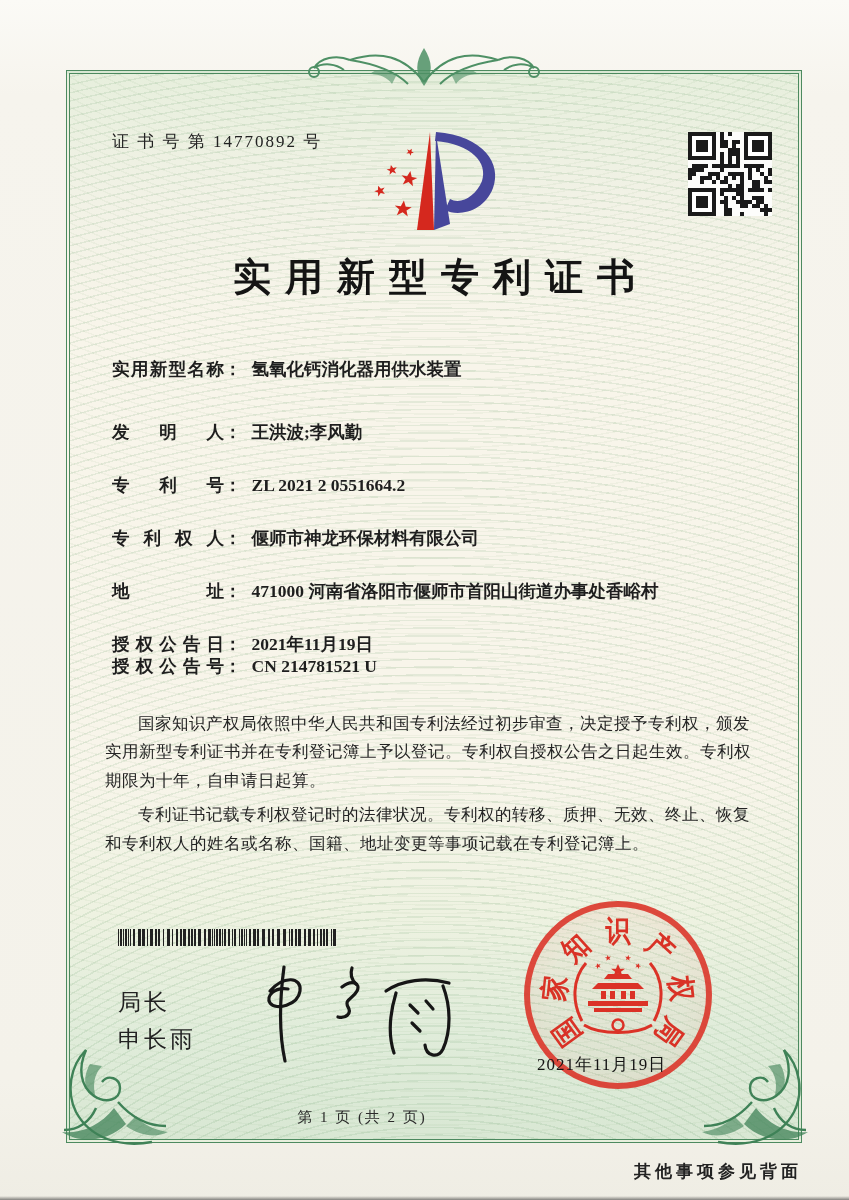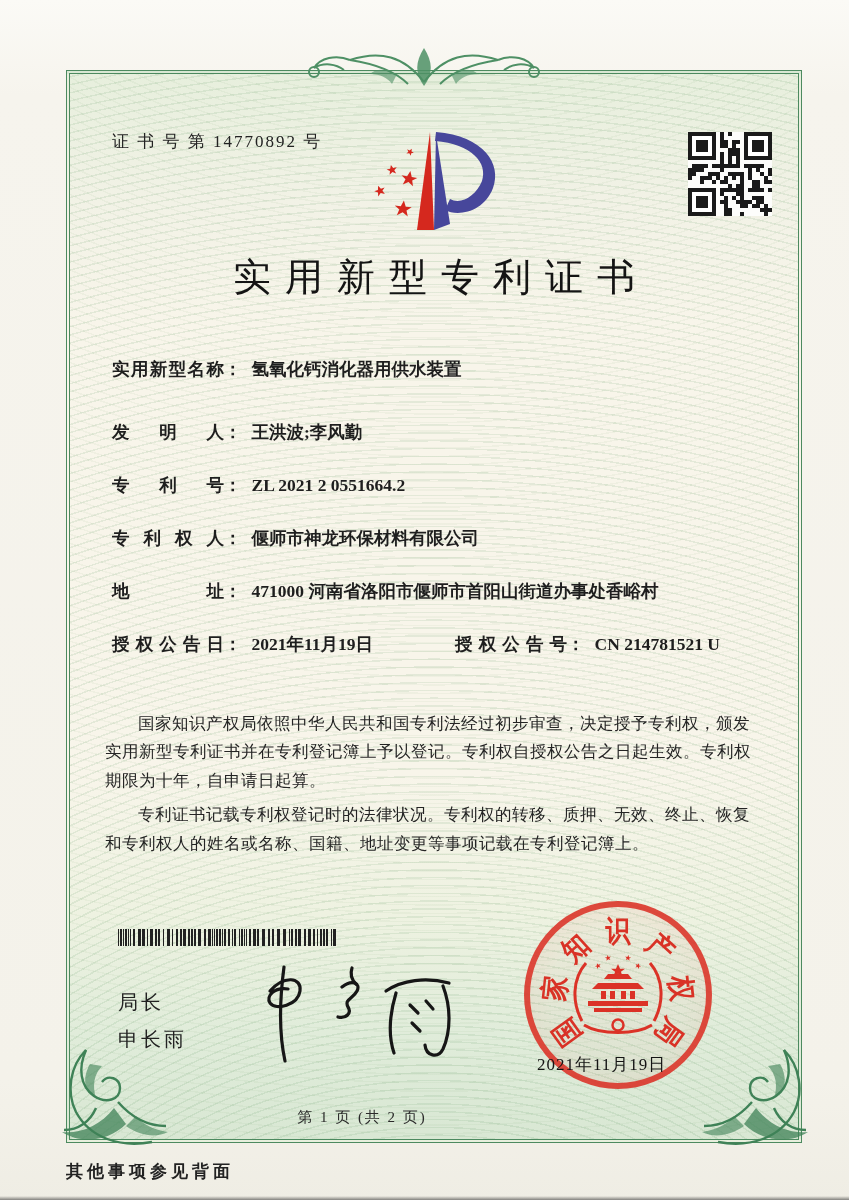--- a/index.html
+++ b/index.html
@@ -14,42 +14,42 @@
     background:linear-gradient(180deg,#e7efdd 0px,#f2f2e6 130px,#f8f5ea 250px,#f8f5ea 700px,#eef2e1 840px,#e0ecda 960px,#d8e7d3 1073px);
   }
   .guilloche{
     position:absolute;inset:0;pointer-events:none;
     background:
       repeating-radial-gradient(120% 80% at 50% 140%, rgba(90,150,95,0.13) 0 1.5px, rgba(0,0,0,0) 1.5px 8px),
       repeating-radial-gradient(140% 90% at 50% -50%, rgba(120,165,110,0.07) 0 1.5px, rgba(0,0,0,0) 1.5px 9px);
   }
   .abs{position:absolute;}
   .cert-no{left:112px;top:130px;font-size:17px;letter-spacing:2px;color:#222;}
-  .doc-title{left:66px;top:252px;width:736px;text-align:center;font-size:38px;font-weight:400;letter-spacing:14px;text-indent:14px;color:#141414;}
+  .doc-title{left:66px;top:252px;width:736px;text-align:center;font-size:38px;font-weight:700;letter-spacing:14px;text-indent:14px;color:#141414;}
   .fields{left:112px;top:358px;width:650px;font-size:17.5px;color:#1e1e1e;font-weight:bold;}
   .frow{margin-bottom:31px;white-space:nowrap;line-height:22px;}
   .frow.first{margin-bottom:41px;}
   .lbl{display:inline-block;width:112px;text-align:justify;text-align-last:justify;vertical-align:top;}
   .colon{margin-right:10px;}
-  .dual{display:flex;}
+  .dual{display:flex;flex-direction:column;}
   .dual .g1{width:343px;}
   .paras{left:105px;top:710px;width:652px;}
   .paras p{margin:0 0 6px 0;text-indent:2em;font-size:16.5px;line-height:1.72;letter-spacing:.5px;color:#242424;}
   .barcode{left:118px;top:929px;width:218px;height:17px;}
-  .director{left:118px;top:984px;font-size:20px;letter-spacing:3px;line-height:37px;color:#222;}
+  .director{left:118px;top:984px;font-size:23px;letter-spacing:3px;line-height:37px;color:#222;}
   .sig{left:240px;top:955px;width:235px;height:112px;}
   .seal{left:524px;top:901px;width:188px;height:188px;border-radius:50%;
     border:6px solid rgba(219,50,39,.88);box-sizing:border-box;
     background:radial-gradient(circle, rgba(226,72,56,.04) 55%, rgba(226,72,56,.13) 100%);}
   .seal-char{position:absolute;left:50%;top:50%;width:30px;height:30px;margin:-15px 0 0 -15px;
     text-align:center;font-size:25px;font-weight:700;color:#d93226;line-height:30px;}
   .emblem{position:absolute;left:50%;top:50%;transform:translate(-50%,-50%);}
   .seal-date{left:537px;top:1053px;font-size:17px;letter-spacing:1px;color:#141414;}
   .page-num{left:66px;top:1108px;width:592px;text-align:center;font-size:15px;letter-spacing:2px;color:#2a2a2a;}
-  .back-note{left:66px;top:1160px;width:736px;text-align:left;font-size:17px;font-weight:700;letter-spacing:4px;color:#222;}
+  .back-note{left:66px;top:1160px;width:736px;text-align:right;font-size:17px;font-weight:700;letter-spacing:4px;color:#222;}
   .scan-edge{position:absolute;left:0;bottom:0;width:100%;height:4px;background:linear-gradient(0deg,rgba(40,40,40,.55),rgba(40,40,40,0));}
   svg{display:block;}
 </style>
 </head>
 <body>
 
 <div class="frame">
   <div class="guilloche"></div>
 </div>
 

